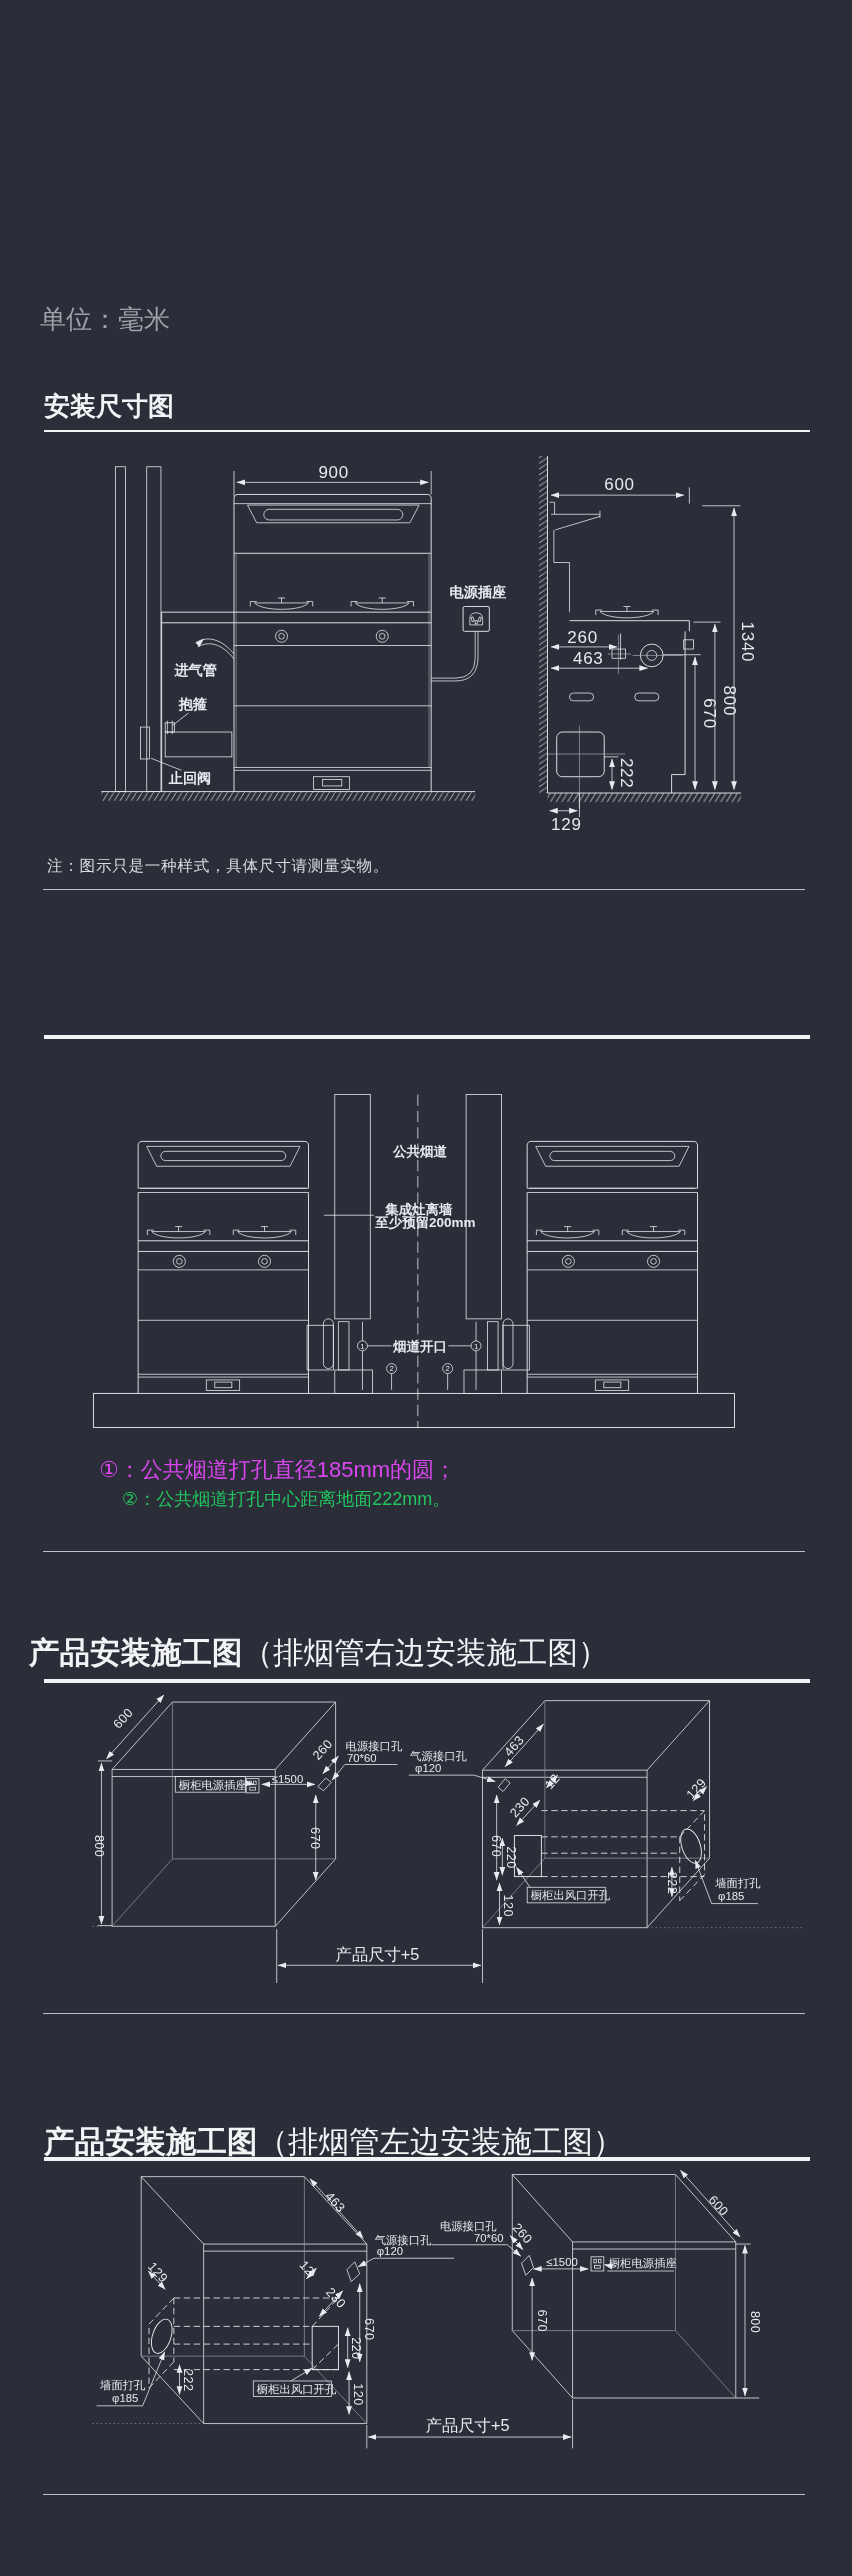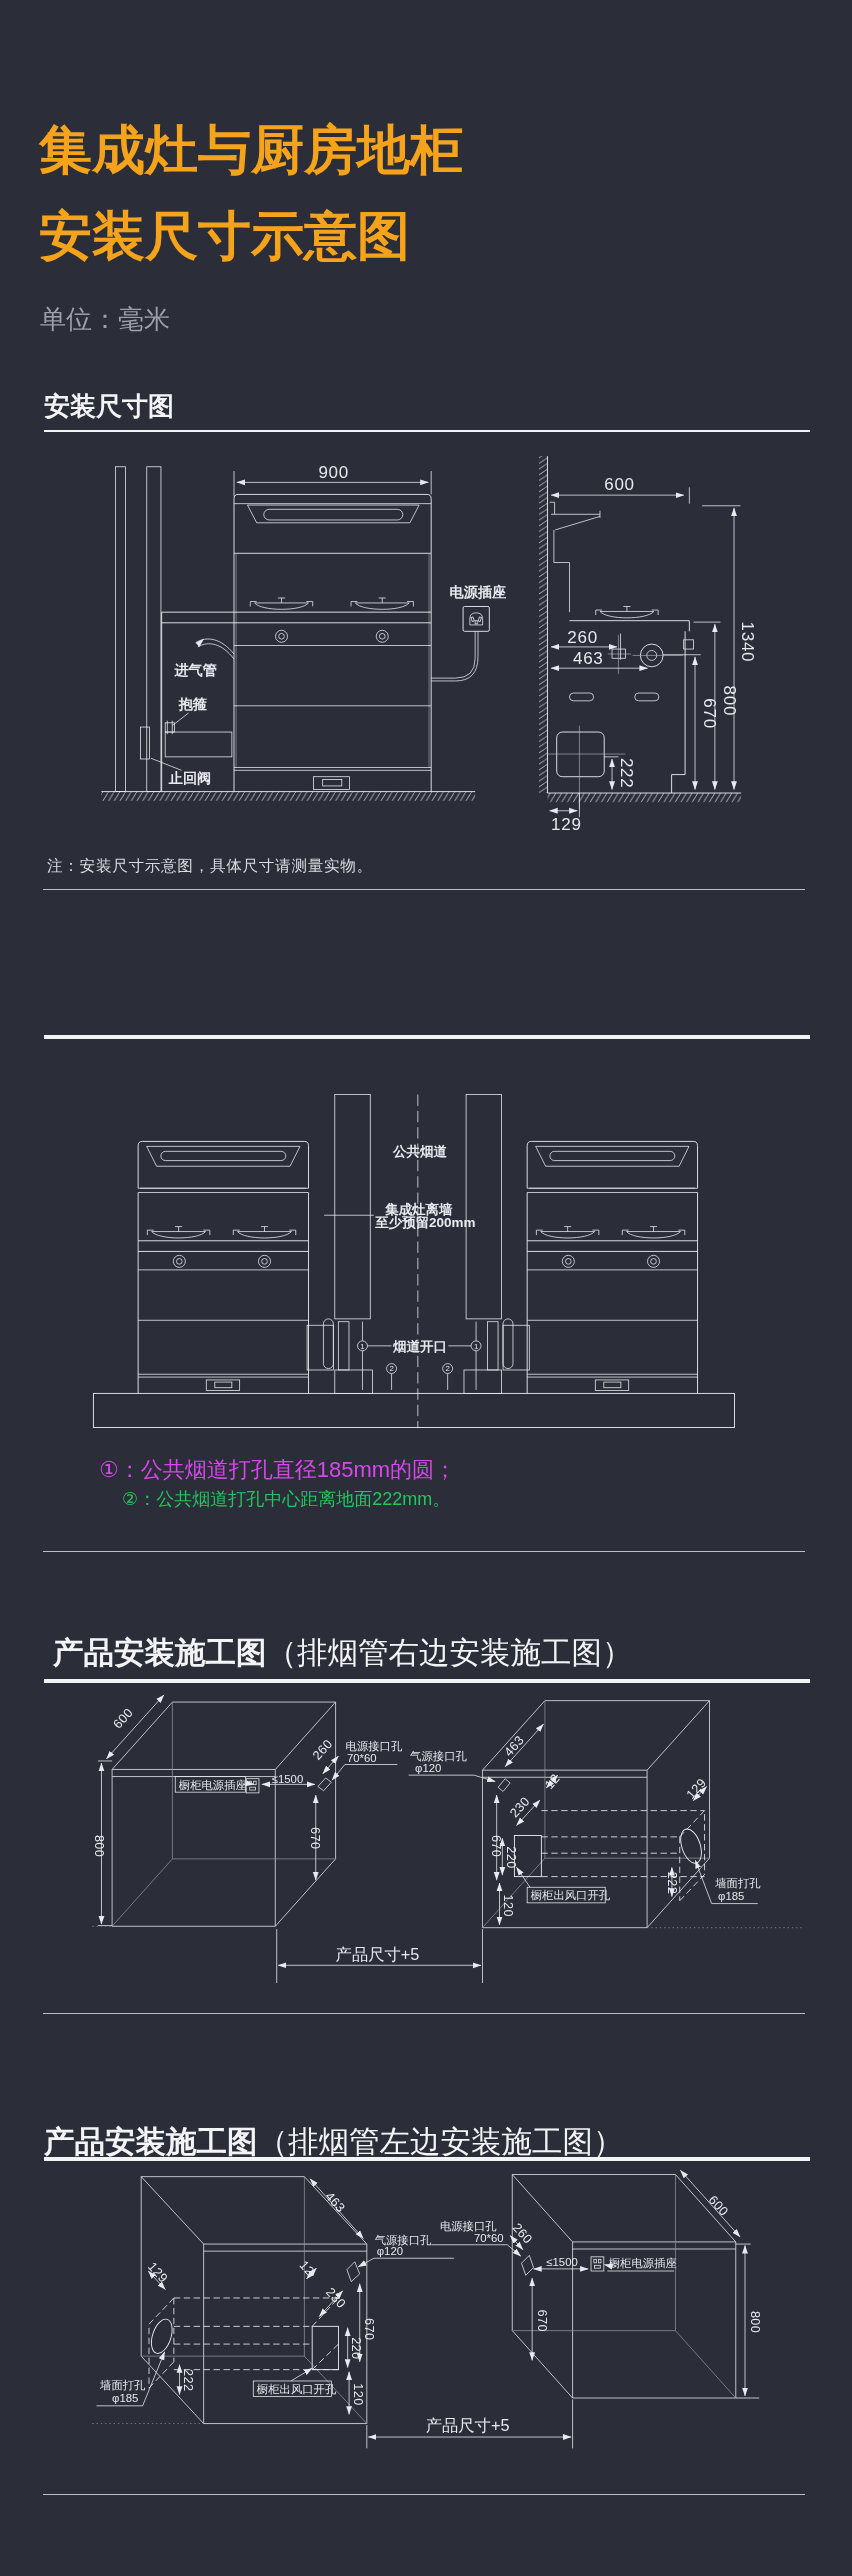--- a/index.html
+++ b/index.html
@@ -3,21 +3,21 @@
 <meta charset="utf-8">
 <style>
   html,body{margin:0;padding:0;background:#2B2E38;}
   .page{position:relative;width:852px;height:2576px;background:#2B2E38;overflow:hidden;
         font-family:"Liberation Sans","DejaVu Sans",sans-serif;}
   .abs{position:absolute;}
   .title{left:39px;top:107px;font-size:53px;font-weight:700;color:#F6A31C;line-height:86px;white-space:pre;}
   .unit{left:40px;top:302px;font-size:26px;color:#9CA0A8;}
   .h1{left:44px;top:389px;font-size:26px;font-weight:700;color:#F3F4F6;}
   .h2{left:44px;top:988px;font-size:30.5px;font-weight:700;color:#F3F4F6;}
-  .h3{left:53px;top:1633px;font-size:30.5px;font-weight:700;color:#F3F4F6;}
+  .h3{left:29px;top:1633px;font-size:30.5px;font-weight:700;color:#F3F4F6;}
   .h4{left:44px;top:2111px;font-size:30.5px;font-weight:700;color:#F3F4F6;margin-top:11px;}
   .thin{font-weight:400;}
   .rule{position:absolute;background:#F2F3F5;}
   .div{position:absolute;background:#BCBFC7;height:1.4px;left:43px;width:762px;}
   .note1{left:47px;top:856px;font-size:15.6px;color:#D9DBDF;letter-spacing:0.7px;}
   .noteA{left:99px;top:1455px;font-size:22px;color:#d946ef;}
   .noteB{left:99px;top:1487px;font-size:18px;color:#22c55e;margin-left:23px;}
   svg{position:absolute;overflow:visible;}
   svg *{vector-effect:none;}
   .ln{stroke:#E8EAEF;stroke-width:1.3;fill:none;}
@@ -82,21 +82,20 @@
       </g>
       <g id="plug">
         <path class="ln2" d="M-9,7 L-9,-2 Q-9,-10 0,-10 Q9,-10 9,-2 L9,7 Z"></path>
         <rect class="ln2" x="-6" y="-5.5" width="3" height="6" transform="rotate(-18)"></rect>
         <rect class="ln2" x="3" y="-5.5" width="3" height="6" transform="rotate(18)"></rect>
         <rect class="ln2" x="-1.5" y="1" width="3" height="4.5"></rect>
       </g>
     </defs>
   </svg>
 
-  <div class="abs title"><span>集成灶与厨房地柜</span><br><span>安装尺寸示意图</span></div>
   <div class="abs unit">单位：毫米</div>
 
   <div class="abs h1">安装尺寸图</div>
   <div class="rule" style="left:44px;top:430px;width:766px;height:2.1px;"></div>
 
   <svg style="left:92px;top:454px;" width="667" height="383" viewBox="130 640 940 540">
 
     <g>
 
       <rect class="ln2" x="163" y="658" width="14" height="458" fill="url(#pJoint)"></rect>
@@ -189,21 +188,21 @@
       <text class="dt" transform="rotate(90 876,1090)" x="876" y="1090" text-anchor="middle">222</text>
 
       <path class="ln" d="M772,1118 H1045"></path>
       <rect x="772" y="1118" width="273" height="13" fill="url(#pTick)" stroke="none"></rect>
       <path class="ln2" d="M817,1118 V1152"></path>
       <line class="ln2" x1="775" y1="1143" x2="814" y2="1143" marker-start="url(#mA)" marker-end="url(#mA)"></line>
       <text class="dt" x="777" y="1170">129</text>
     </g>
   </svg>
 
-  <div class="abs note1">注：安装尺寸示意图，具体尺寸请测量实物。</div>
+  <div class="abs note1">注：图示只是一种样式，具体尺寸请测量实物。</div>
   <div class="div" style="top:889px;"></div>
 
   <div class="rule" style="left:44px;top:1035px;width:766px;height:3.6px;"></div>
 
   <svg style="left:92px;top:1093px;" width="646" height="341" viewBox="130 1540 910 480">
     <defs>
       <g id="stove2">
         <path class="ln" d="M0,360 V77 M0,71 V11 Q0,5 6,5 H234 Q240,5 240,11 V71 M240,77 V360"></path>
         <path class="ln2" d="M3,71 H237 M0,71 H240 M0,77 H240" transform="translate(0,0)"></path>
         <path class="ln2" d="M12,12 H228 L214,40 H26 Z"></path>

